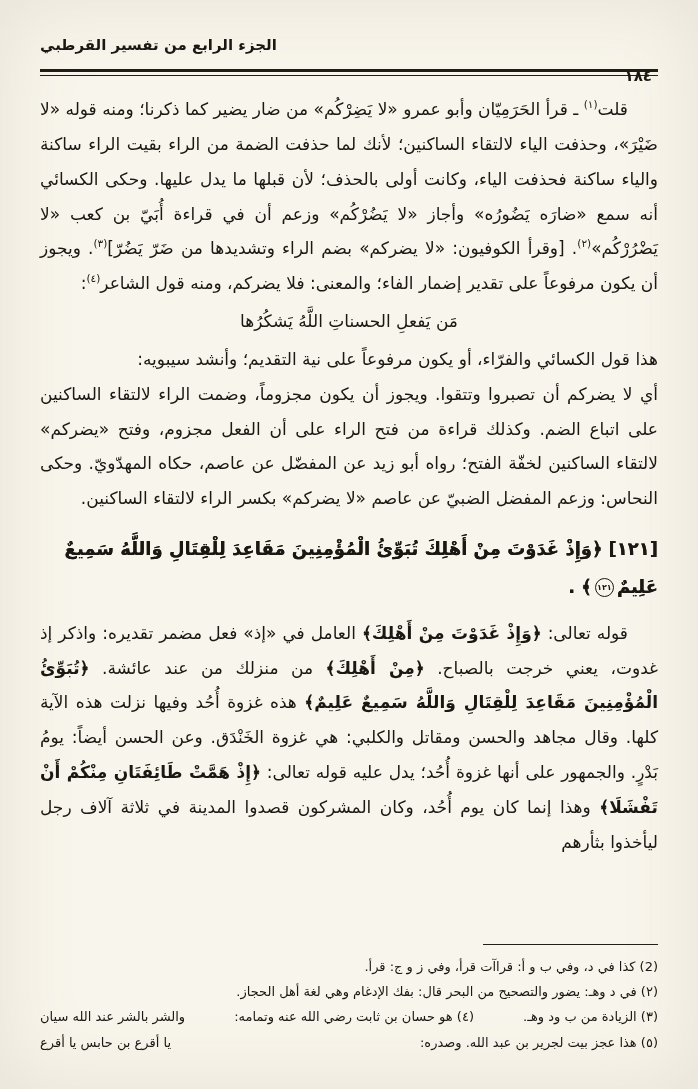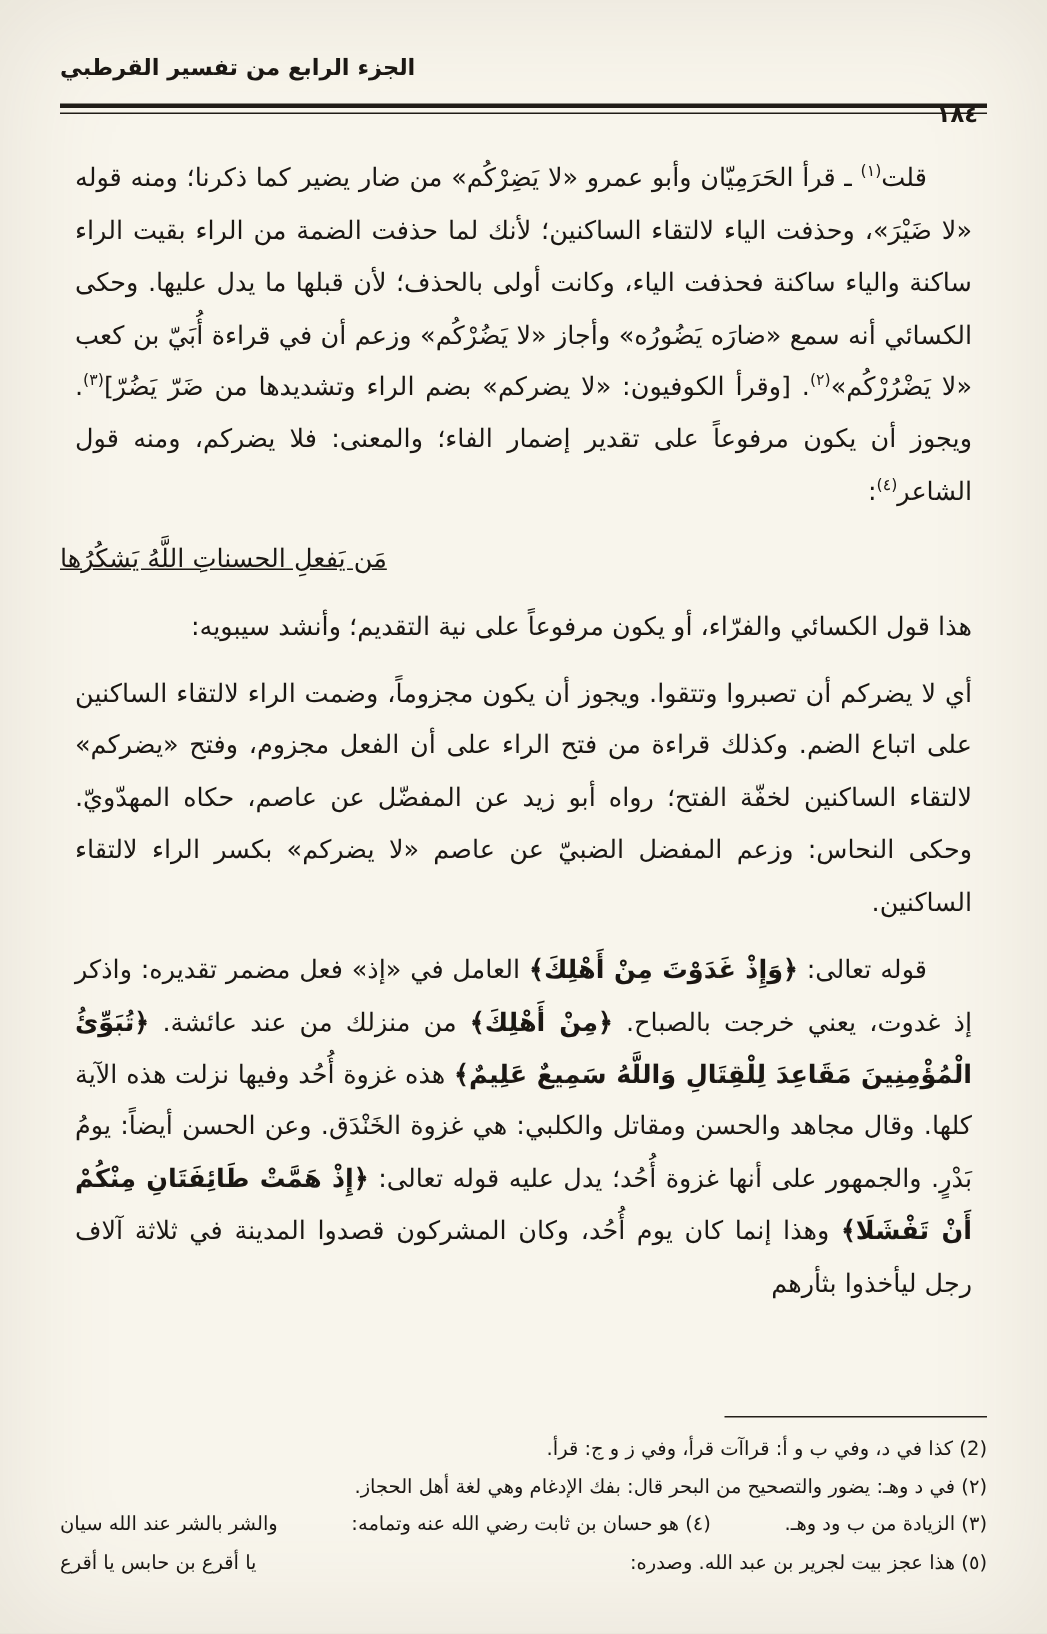--- a/index.html
+++ b/index.html
@@ -47,33 +47,32 @@
   .rule-thin  { height: 1px; background: #201c17; margin-top: 3px; }
 
   
   .page-body {
     flex: 1 1 auto;
     padding-top: 16px;
     font-size: 17px;
     line-height: 2.05;
     text-align: justify;
   }
-  .body-para { margin: 10px; }
+  .body-para { margin: 0; }
   .body-para.indent { text-indent: 30px; }
   .fn-ref {
     font-size: 10.5px;
     line-height: 0;
     vertical-align: super;
     font-weight: 400;
   }
   .poetry-line {
     margin: 3px 0;
-    text-align: left;
+    text-align: center;
     text-indent: 0;
-    text-decoration: underline;
   }
   .quran-heading {
     margin: 14px 0 10px 0;
     font-weight: 700;
     font-size: 18px;
     line-height: 2.1;
     text-align: right;
     text-shadow: 0 0 0.5px currentColor;
   }
   .quran-heading .verse-number { margin-left: 6px; }
@@ -132,20 +131,21 @@
 
     <p class="body-para indent"><span>قلت</span><sup class="fn-ref">(١)</sup><span> ـ قرأ الحَرَمِيّان وأبو عمرو «لا يَضِرْكُم» من ضار يضير كما ذكرنا؛ ومنه قوله «لا ضَيْرَ»، وحذفت الياء لالتقاء الساكنين؛ لأنك لما حذفت الضمة من الراء بقيت الراء ساكنة والياء ساكنة فحذفت الياء، وكانت أولى بالحذف؛ لأن قبلها ما يدل عليها. وحكى الكسائي أنه سمع «ضارَه يَضُورُه» وأجاز «لا يَضُرْكُم» وزعم أن في قراءة أُبَيّ بن كعب «لا يَضْرُرْكُم»</span><sup class="fn-ref">(٢)</sup><span>. [وقرأ الكوفيون: «لا يضركم» بضم الراء وتشديدها من ضَرّ يَضُرّ]</span><sup class="fn-ref">(٣)</sup><span>. ويجوز أن يكون مرفوعاً على تقدير إضمار الفاء؛ والمعنى: فلا يضركم، ومنه قول الشاعر</span><sup class="fn-ref">(٤)</sup><span>:</span></p>
 
     <p class="body-para poetry-line">مَن يَفعلِ الحسناتِ اللَّهُ يَشكُرُها</p>
 
     <p class="body-para">هذا قول الكسائي والفرّاء، أو يكون مرفوعاً على نية التقديم؛ وأنشد سيبويه:</p>
 
 
     <p class="body-para">أي لا يضركم أن تصبروا وتتقوا. ويجوز أن يكون مجزوماً، وضمت الراء لالتقاء الساكنين على اتباع الضم. وكذلك قراءة من فتح الراء على أن الفعل مجزوم، وفتح «يضركم» لالتقاء الساكنين لخفّة الفتح؛ رواه أبو زيد عن المفضّل عن عاصم، حكاه المهدّويّ. وحكى النحاس: وزعم المفضل الضبيّ عن عاصم «لا يضركم» بكسر الراء لالتقاء الساكنين.</p>
 
+    <p class="quran-heading"><span class="verse-number">[١٢١]</span><span>﴿</span><span>وَإِذْ غَدَوْتَ مِنْ أَهْلِكَ تُبَوِّئُ الْمُؤْمِنِينَ مَقَاعِدَ لِلْقِتَالِ وَاللَّهُ سَمِيعٌ عَلِيمٌ</span><span class="ayah-circle">١٢١</span><span>﴾</span><span> .</span></p>
 
     <p class="body-para indent"><span>قوله تعالى: </span><span class="quran-inline">﴿وَإِذْ غَدَوْتَ مِنْ أَهْلِكَ﴾</span><span> العامل في «إذ» فعل مضمر تقديره: واذكر إذ غدوت، يعني خرجت بالصباح. </span><span class="quran-inline">﴿مِنْ أَهْلِكَ﴾</span><span> من منزلك من عند عائشة. </span><span class="quran-inline">﴿تُبَوِّئُ الْمُؤْمِنِينَ مَقَاعِدَ لِلْقِتَالِ وَاللَّهُ سَمِيعٌ عَلِيمٌ﴾</span><span> هذه غزوة أُحُد وفيها نزلت هذه الآية كلها. وقال مجاهد والحسن ومقاتل والكلبي: هي غزوة الخَنْدَق. وعن الحسن أيضاً: يومُ بَدْرٍ. والجمهور على أنها غزوة أُحُد؛ يدل عليه قوله تعالى: </span><span class="quran-inline">﴿إِذْ هَمَّتْ طَائِفَتَانِ مِنْكُمْ أَنْ تَفْشَلَا﴾</span><span> وهذا إنما كان يوم أُحُد، وكان المشركون قصدوا المدينة في ثلاثة آلاف رجل ليأخذوا بثأرهم</span></p>
 
   </main>
 
   <footer class="footnotes">
     <div class="fn-separator"></div>
     <p class="fn-line">(2) كذا في د، وفي ب و أ: قراآت قرأ، وفي ز و ج: قرأ.</p>
     <p class="fn-line">(٢) في د وهـ: يضور والتصحيح من البحر قال: بفك الإدغام وهي لغة أهل الحجاز.</p>
     <div class="fn-line fn-row">

